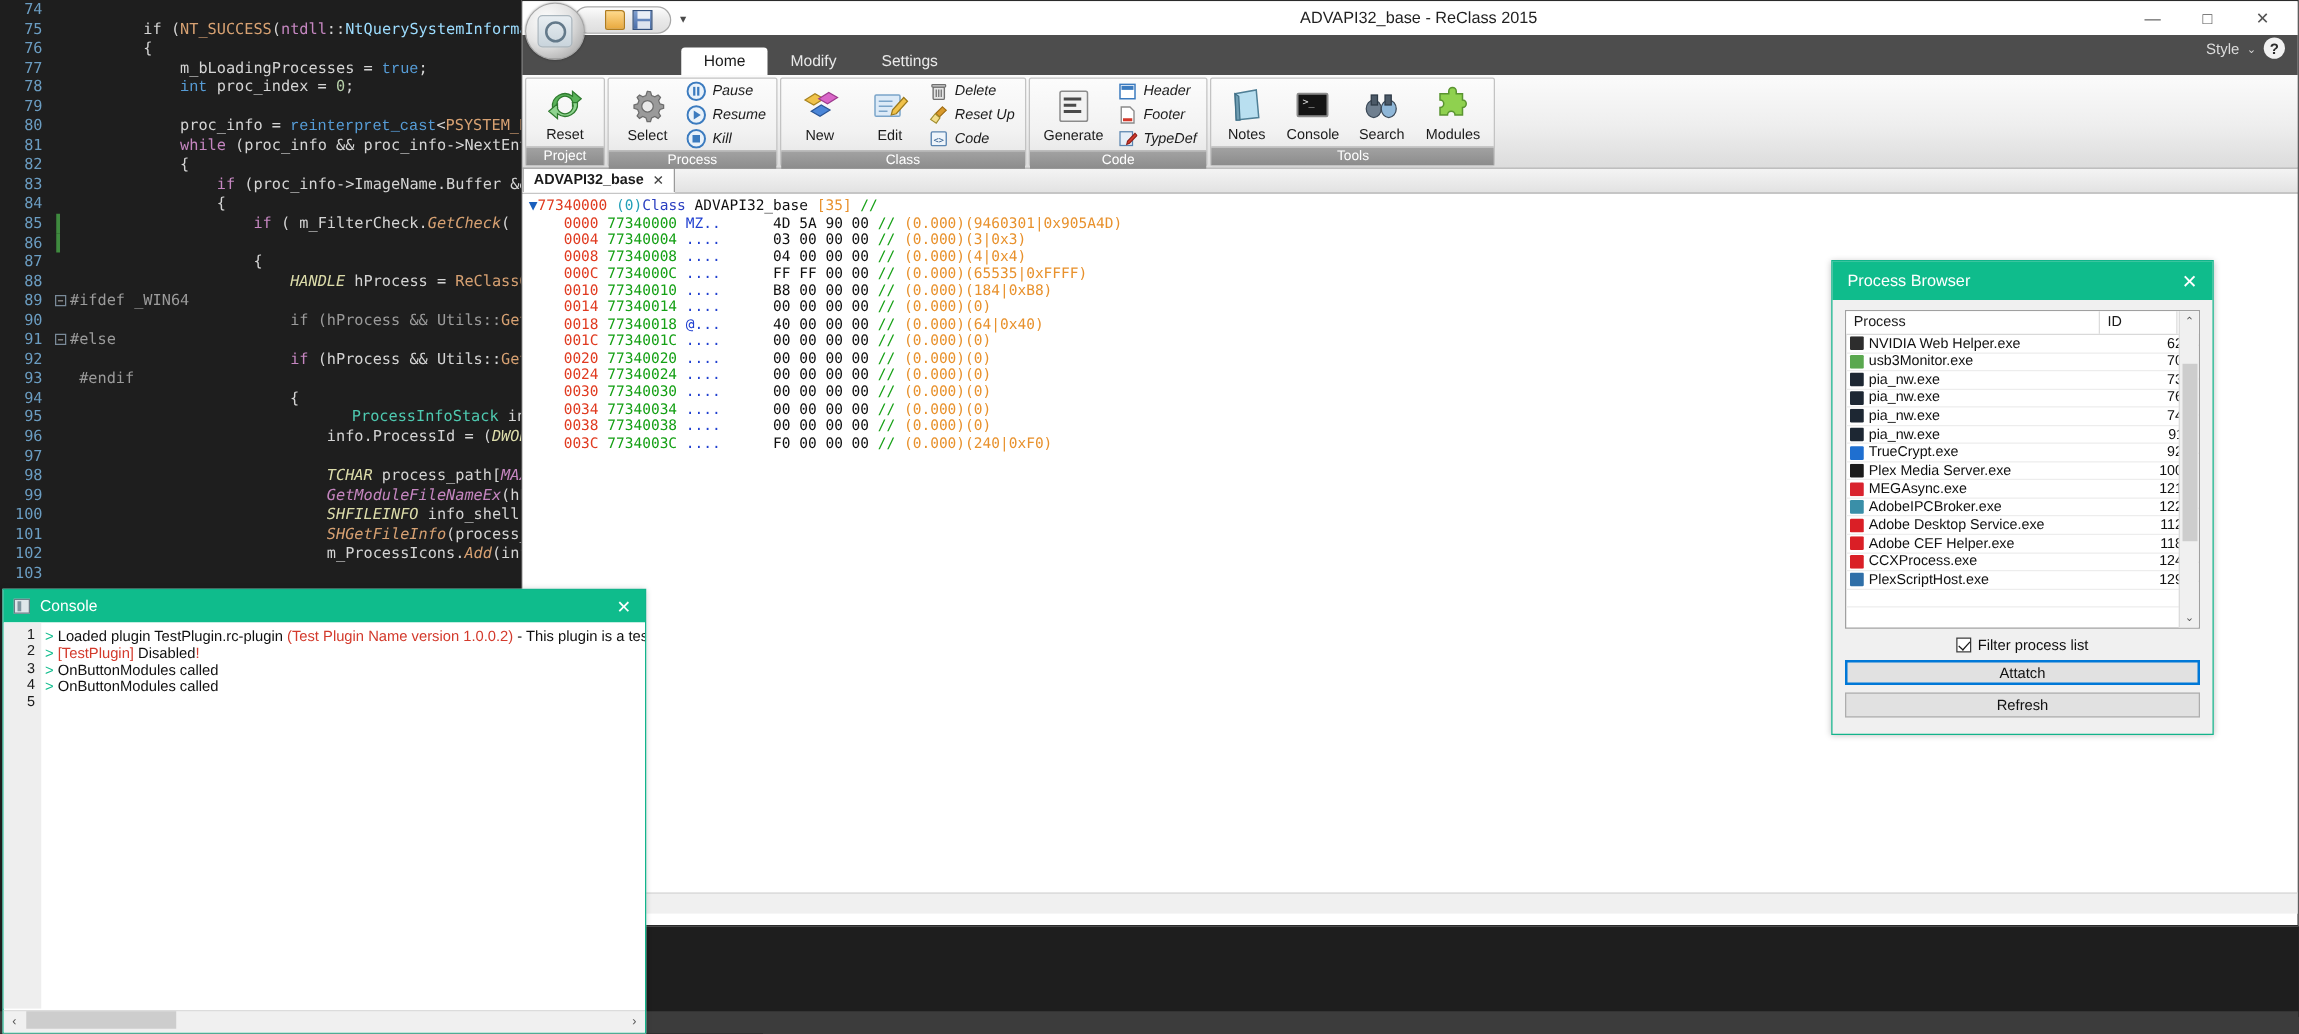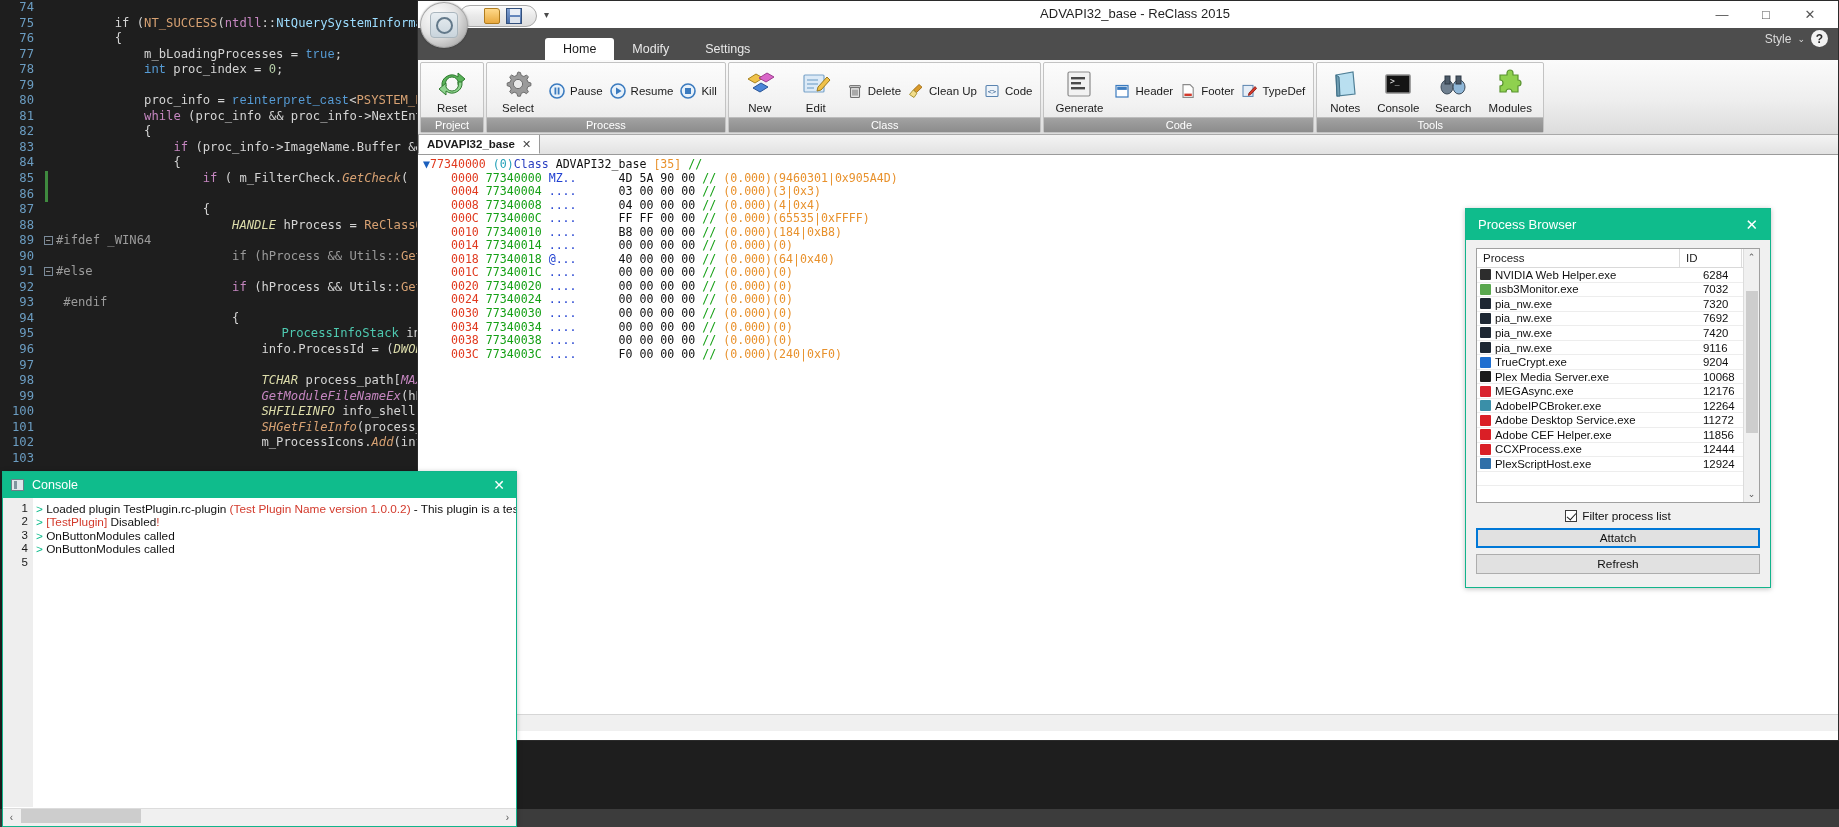--- a/index.html
+++ b/index.html
@@ -159,21 +159,21 @@
     height: 15px; line-height: 15px; text-align: center; font-size: 11px; color: #ffffff;
     background: linear-gradient(180deg, #a2a2a2 0%, #8c8c8c 100%);
     border-top: 1px solid #bcbcbc;
   }
   .bigbtn {
     width: 54px; display: flex; flex-direction: column; align-items: center; justify-content: center;
     gap: 2px; padding: 2px 2px;
   }
   .bigbtn .lbl { font-size: 11.5px; color: #1b1b1b; white-space: nowrap; }
   .bigico { width: 32px; height: 32px; position: relative; }
-  .smallcol { display: flex; flex-direction: row; justify-content: flex-start; gap: 1px; }
+  .smallcol { display: flex; flex-direction: column; justify-content: flex-start; gap: 1px; font-style: italic; }
   .smallbtn { display: flex; align-items: center; gap: 5px; padding: 1px 4px 1px 2px; }
   .smallbtn .lbl { font-size: 11.5px; color: #1b1b1b; white-space: nowrap; }
   .smallico { width: 16px; height: 16px; position: relative; flex: 0 0 16px; }
   .ic-reset svg, .bigico svg, .smallico svg { display: block; }
 
   
   .doc-tabbar {
     height: 20px; background: linear-gradient(180deg,#f4f4f4 0%, #e2e2e2 100%);
     border-bottom: 1px solid #9a9a9a; display: flex; align-items: flex-end; padding-left: 0px;
   }
@@ -226,21 +226,21 @@
   }
   .pb-head {
     display: flex; height: 19px; border-bottom: 1px solid #d9d9d9; background: #ffffff;
     flex: 0 0 19px;
   }
   .pb-head .c1 { flex: 1; padding-left: 6px; font-size: 11.5px; color: #1b1b1b; line-height: 19px;
     border-right: 1px solid #dcdcdc; }
   .pb-head .c2 { width: 62px; padding-left: 6px; font-size: 11.5px; color: #1b1b1b; line-height: 19px;
     border-right: 1px solid #dcdcdc; }
   .pb-head .c3 { width: 17px; }
-  .pb-rows { flex: 1; overflow: hidden; }
+  .pb-rows { flex: 1; overflow: hidden; text-align: right; }
   .pb-row { display: flex; height: 14.55px; align-items: center; border-bottom: 1px solid #ededed; }
   .pb-row .nm {
     flex: 1; display: flex; align-items: center; gap: 4px; padding-left: 3px;
     font-size: 11.4px; color: #101010; white-space: nowrap; overflow: hidden;
   }
   .pb-row .id { width: 62px; padding-left: 6px; font-size: 11.4px; color: #101010; }
   .pico { width: 11px; height: 11px; flex: 0 0 11px; border-radius: 1px; }
   .pb-vscroll {
     position: absolute; right: 0; top: 0; width: 16px; bottom: 0; background: #f0f0f0;
     border-left: 1px solid #dcdcdc; display: flex; flex-direction: column; align-items: center;
@@ -447,21 +447,21 @@
               </span>
               <span class="lbl">Delete</span>
             </div>
             <div class="smallbtn">
               <span class="smallico">
                 <svg width="16" height="16" viewBox="0 0 16 16">
                   <path d="M11 1.5 L14 4.2 L8.5 9.5 L5.5 6.8 Z" fill="#d99a2b" stroke="#a06c12" stroke-width="0.9"></path>
                   <path d="M5.2 7 L9 10.2 L6 14.5 L1.5 11.5 Z" fill="#f2dd8a" stroke="#a08c2c" stroke-width="0.9"></path>
                 </svg>
               </span>
-              <span class="lbl">Clean Up</span>
+              <span class="lbl">Reset Up</span>
             </div>
             <div class="smallbtn">
               <span class="smallico">
                 <svg width="16" height="16" viewBox="0 0 16 16">
                   <rect x="2" y="2.5" width="12" height="11" rx="1" fill="#eef4fa" stroke="#5a84b0" stroke-width="1.1"></rect>
                   <text x="8" y="11" font-size="7" text-anchor="middle" fill="#2d5a8c" font-family="monospace">&lt;&gt;</text>
                 </svg>
               </span>
               <span class="lbl">Code</span>
             </div>

